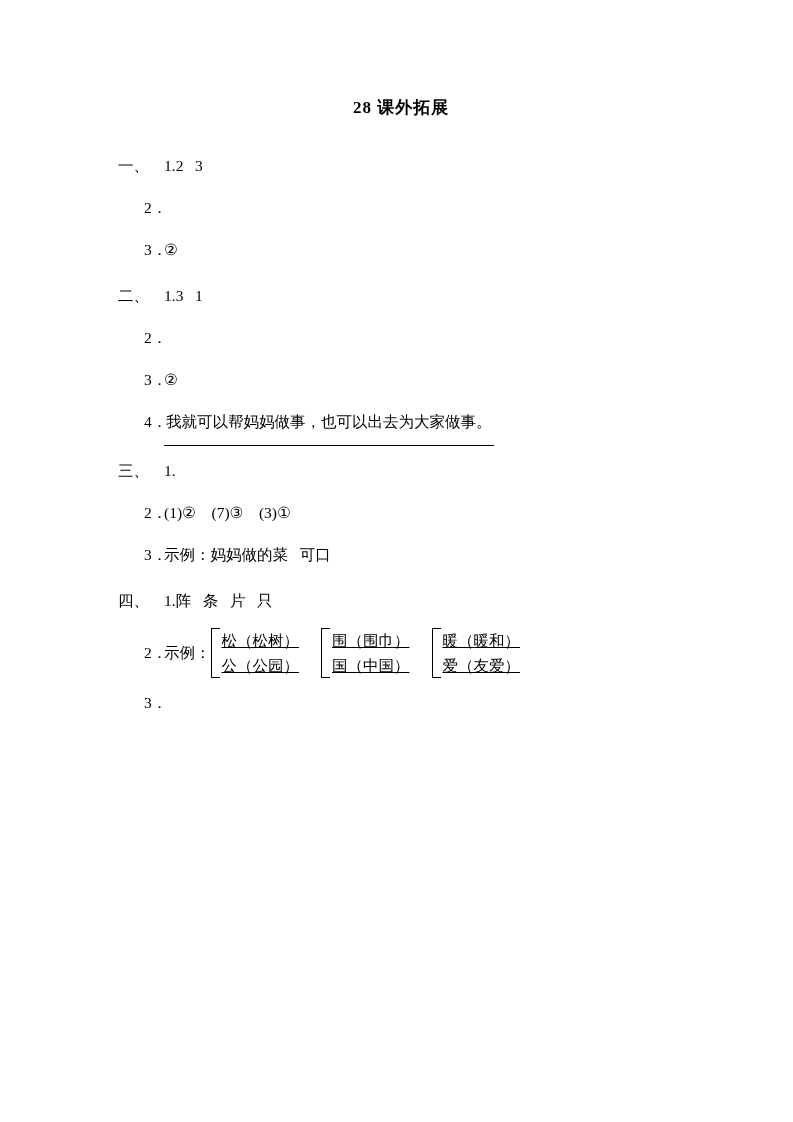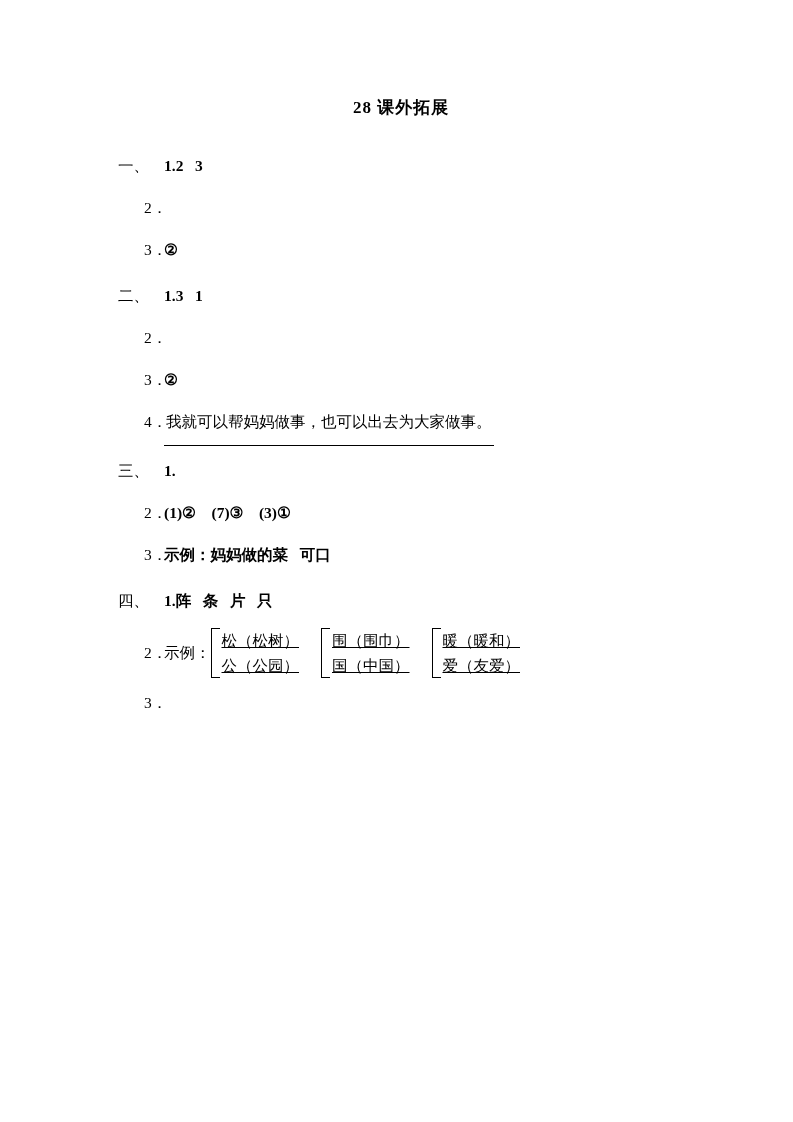--- a/index.html
+++ b/index.html
@@ -52,21 +52,20 @@
     letter-spacing: 0px;
   }
   .numlab {
     width: 46px;
     flex: 0 0 46px;
     box-sizing: border-box;
     padding-left: 26px;
   }
   .txt {
     white-space: pre;
-    font-weight: bold;
   }
   .underline-txt {
     white-space: pre;
     border-bottom: 1px solid #000;
     padding: 0 2px 2px 2px;
     text-align: center;
   }
 
   
   .brack-row {

